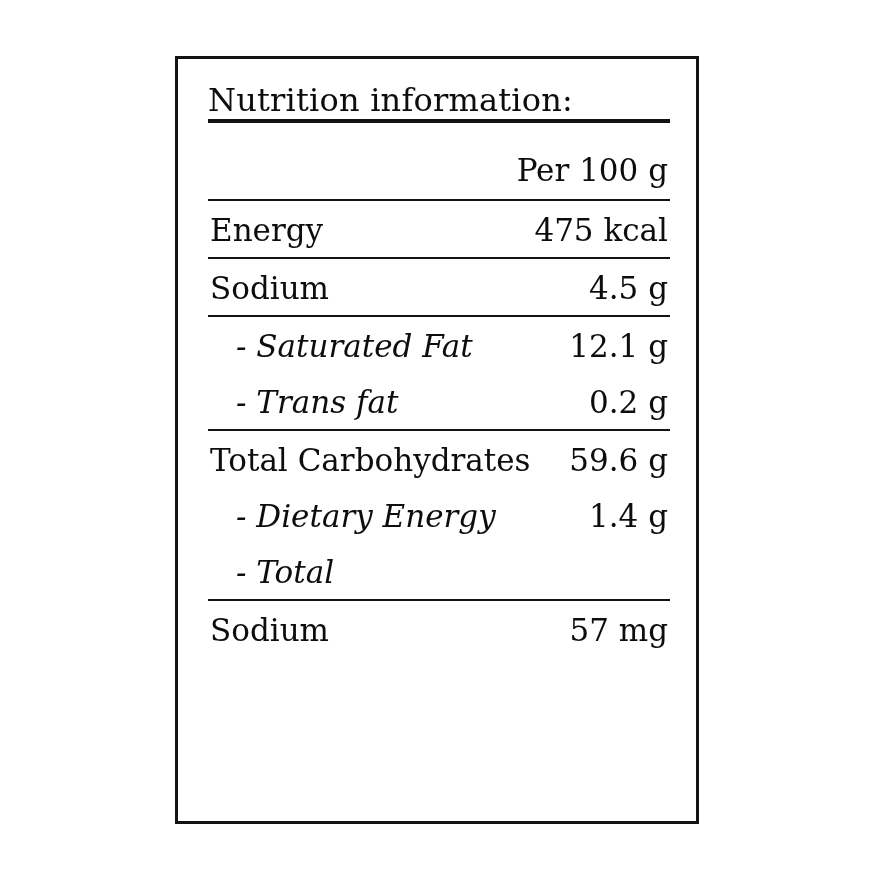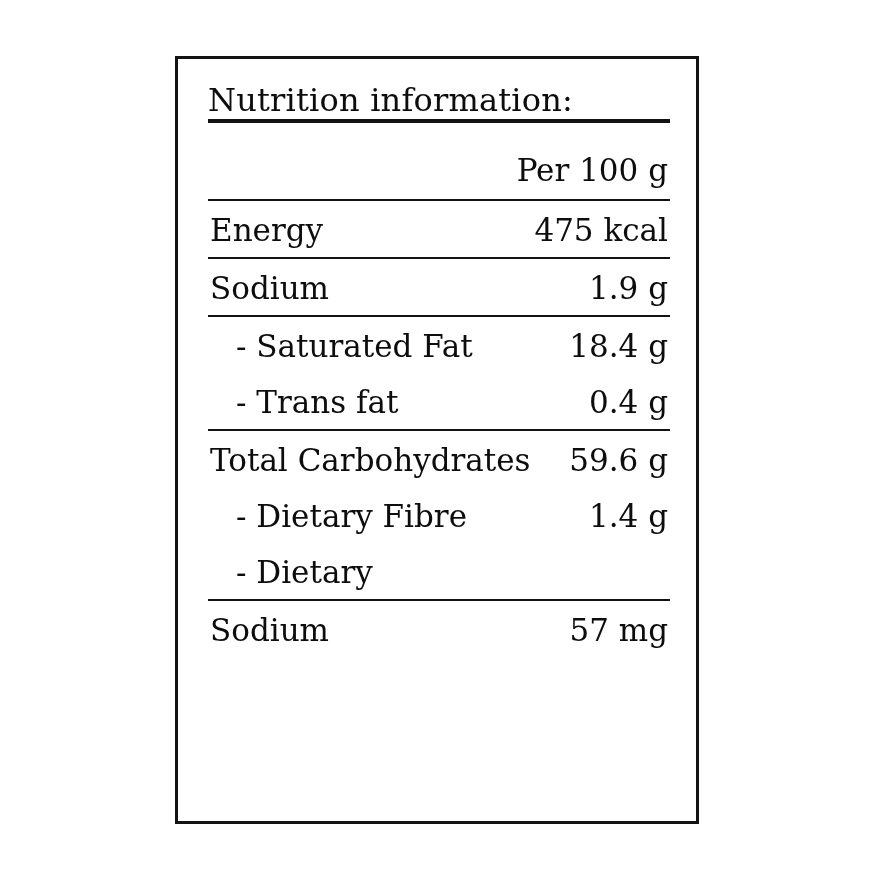--- a/index.html
+++ b/index.html
@@ -71,20 +71,21 @@
     padding-top: 13px;
     padding-bottom: 11px;
     margin-top: 16px;
   }
   .row.header .value {
     width: 100%;
     text-align: right;
   }
   .row.indent .label {
     padding-left: 26px;
+    font-style: italic;
   }
 </style>
 </head>
 <body>
 
 <div class="page">
   <div class="panel">
     <div class="inner">
 
       <div class="title">Nutrition information:</div>
@@ -97,48 +98,48 @@
       <div class="rule thin"></div>
 
       <div class="row">
         <span class="label">Energy</span>
         <span class="value">475 kcal</span>
       </div>
       <div class="rule thin"></div>
 
       <div class="row">
         <span class="label">Sodium</span>
-        <span class="value">1.9 g</span>
+        <span class="value">4.5 g</span>
       </div>
       <div class="rule thin"></div>
 
 
       <div class="row indent">
         <span class="label">- Saturated Fat</span>
-        <span class="value">18.4 g</span>
+        <span class="value">12.1 g</span>
       </div>
 
       <div class="row indent">
         <span class="label">- Trans fat</span>
-        <span class="value">0.4 g</span>
+        <span class="value">0.2 g</span>
       </div>
       <div class="rule thin"></div>
 
       <div class="row">
         <span class="label">Total Carbohydrates</span>
         <span class="value">59.6 g</span>
       </div>
 
       <div class="row indent">
-        <span class="label">- Dietary Fibre</span>
+        <span class="label">- Dietary Energy</span>
         <span class="value">1.4 g</span>
       </div>
 
       <div class="row indent">
-        <span class="label">- Dietary</span>
+        <span class="label">- Total</span>
       </div>
       <div class="rule thin"></div>
 
       <div class="row">
         <span class="label">Sodium</span>
         <span class="value">57 mg</span>
       </div>
 
     </div>
   </div>

